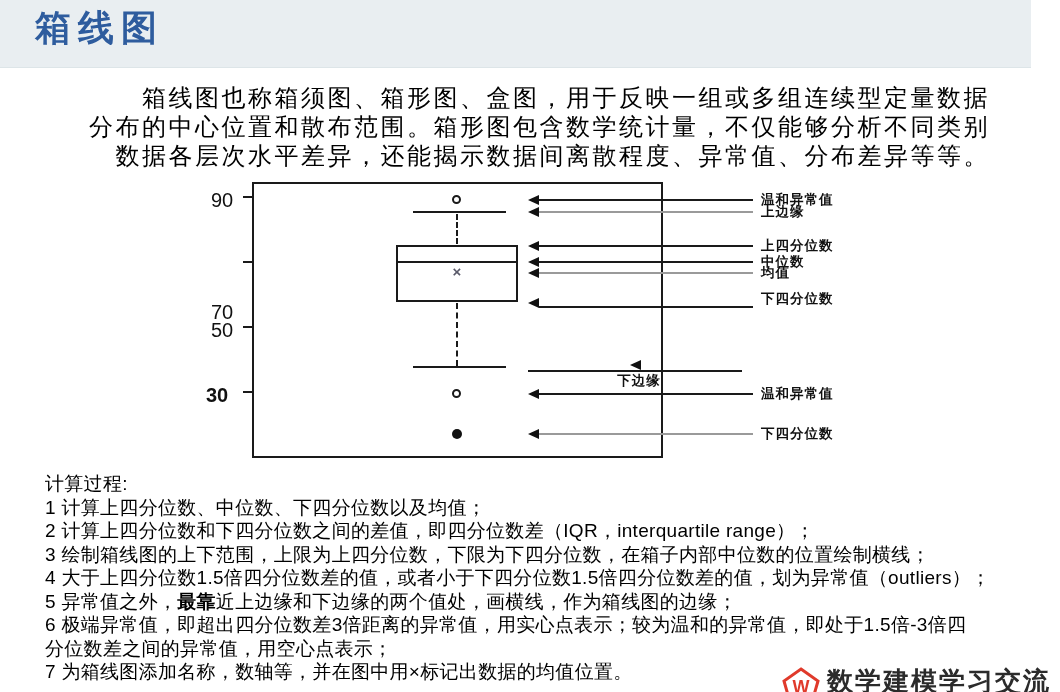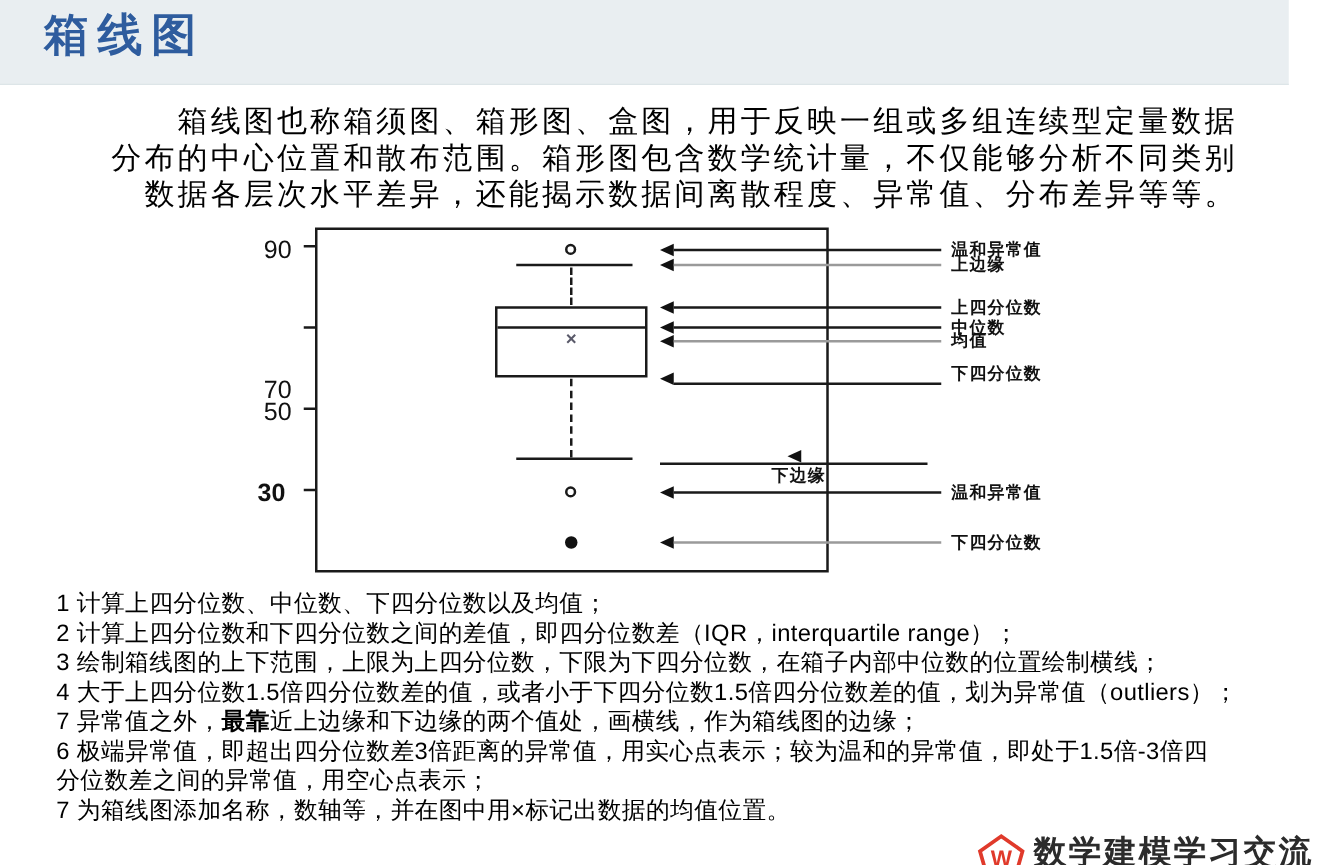--- a/index.html
+++ b/index.html
@@ -164,25 +164,26 @@
     <span class="anno-label">温和异常值</span>
   </div>
   <div class="anno-row gray" style="top:427px;">
     <span class="arrow-head"></span>
     <span class="arrow-line"></span>
     <span class="anno-label">下四分位数</span>
   </div>
 </div>
 
 <div class="process">
+  <div>计算过程:</div>
   <div>1 计算上四分位数、中位数、下四分位数以及均值；</div>
   <div>2 计算上四分位数和下四分位数之间的差值，即四分位数差（IQR，interquartile range）；</div>
   <div>3 绘制箱线图的上下范围，上限为上四分位数，下限为下四分位数，在箱子内部中位数的位置绘制横线；</div>
   <div>4 大于上四分位数1.5倍四分位数差的值，或者小于下四分位数1.5倍四分位数差的值，划为异常值（outliers）；</div>
-  <div><span>7 异常值之外，</span><b>最靠</b><span>近上边缘和下边缘的两个值处，画横线，作为箱线图的边缘；</span></div>
+  <div><span>5 异常值之外，</span><b>最靠</b><span>近上边缘和下边缘的两个值处，画横线，作为箱线图的边缘；</span></div>
   <div>6 极端异常值，即超出四分位数差3倍距离的异常值，用实心点表示；较为温和的异常值，即处于1.5倍-3倍四</div>
   <div>分位数差之间的异常值，用空心点表示；</div>
   <div>7 为箱线图添加名称，数轴等，并在图中用×标记出数据的均值位置。</div>
 </div>
 
 <div class="logo">
   <svg width="40" height="40" viewBox="0 0 40 40">
     <polygon points="20,3 37,15 31,36 9,36 3,15" fill="none" stroke="#e03a2b" stroke-width="3"></polygon>
     <text x="20" y="27" text-anchor="middle" font-size="18" font-weight="bold" fill="#e03a2b" font-family="Liberation Sans, sans-serif">W</text>
   </svg>

